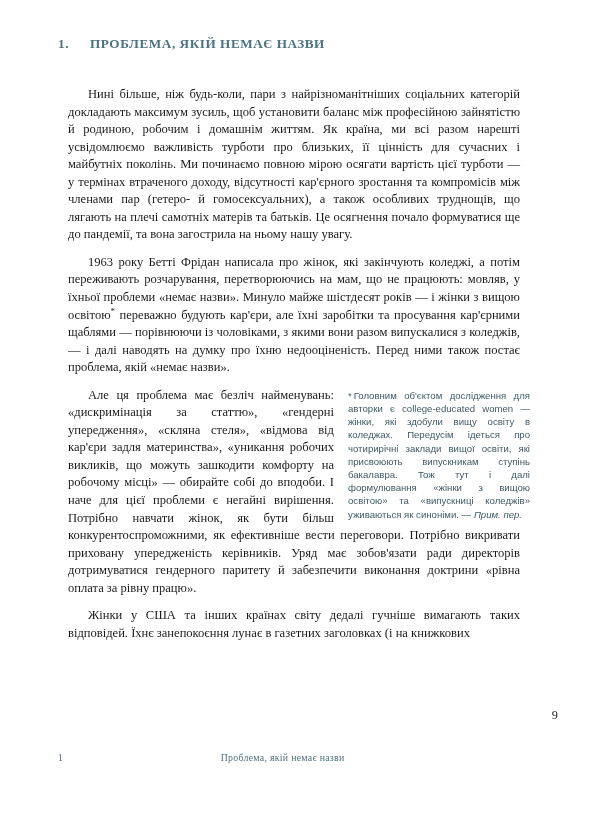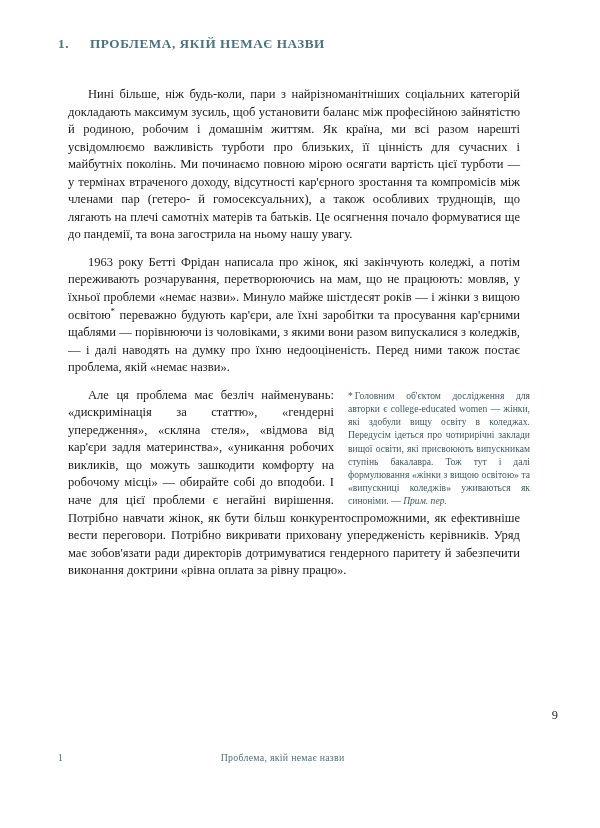--- a/index.html
+++ b/index.html
@@ -75,21 +75,21 @@
     margin-left: 14px;
     margin-top: 2px;
     shape-outside: margin-box;
   }
   .footnote {
     font-size: 9.6px;
     line-height: 13.2px;
     color: #3d5a66;
     text-align: justify;
     text-indent: 0;
-    font-family: Liberation Serif, serif;
+    font-family: Liberation Sans, sans-serif;
   }
   .footnote .fn-mark {
     margin-right: 2px;
   }
   .footnote .fn-src {
     font-style: italic;
   }
 
   .fn-sup {
     font-size: 9px;
@@ -143,20 +143,21 @@
 
     <p><span>1963 року Бетті Фрідан написала про жінок, які закінчують коледжі, а потім переживають розчарування, перетворюючись на мам, що не працюють: мовляв, у їхньої проблеми «немає назви». Минуло майже шістдесят років — і жінки з вищою освітою</span><span class="fn-sup">*</span><span> переважно будують кар'єри, але їхні заробітки та просування кар'єрними щаблями — порівнюючи із чоловіками, з якими вони разом випускалися з коледжів, — і далі наводять на думку про їхню недооціненість. Перед ними також постає проблема, якій «немає назви».</span></p>
 
     <div class="wrap-zone">
 
       <div class="footnote-float">
         <div class="footnote"><span class="fn-mark">*</span><span>Головним об'єктом дослідження для авторки є college-educated women — жінки, які здобули вищу освіту в коледжах. Передусім ідеться про чотирирічні заклади вищої освіти, які присвоюють випускникам ступінь бакалавра. Тож тут і далі формулювання «жінки з вищою освітою» та «випускниці коледжів» уживаються як синоніми. —</span> <span class="fn-src">Прим. пер.</span></div>
       </div>
 
       <p>Але ця проблема має безліч найменувань: «дискримінація за статтю», «гендерні упередження», «скляна стеля», «відмова від кар'єри задля материнства», «уникання робочих викликів, що можуть зашкодити комфорту на робочому місці» — обирайте собі до вподоби. І наче для цієї проблеми є негайні вирішення. Потрібно навчати жінок, як бути більш конкурентоспроможними, як ефективніше вести переговори. Потрібно викривати приховану упередженість керівників. Уряд має зобов'язати ради директорів дотримуватися гендерного паритету й забезпечити виконання доктрини «рівна оплата за рівну працю».</p>
+      <p>Жінки у США та інших країнах світу дедалі гучніше вимагають таких відповідей. Їхнє занепокоєння лунає в газетних заголовках (і на книжкових</p>
 
     </div>
   </div>
 
   <div class="folio-outer">9</div>
 
   <div class="running-foot">
     <span class="foot-num">1</span>
     <span class="foot-title">Проблема, якій немає назви</span>
   </div>

